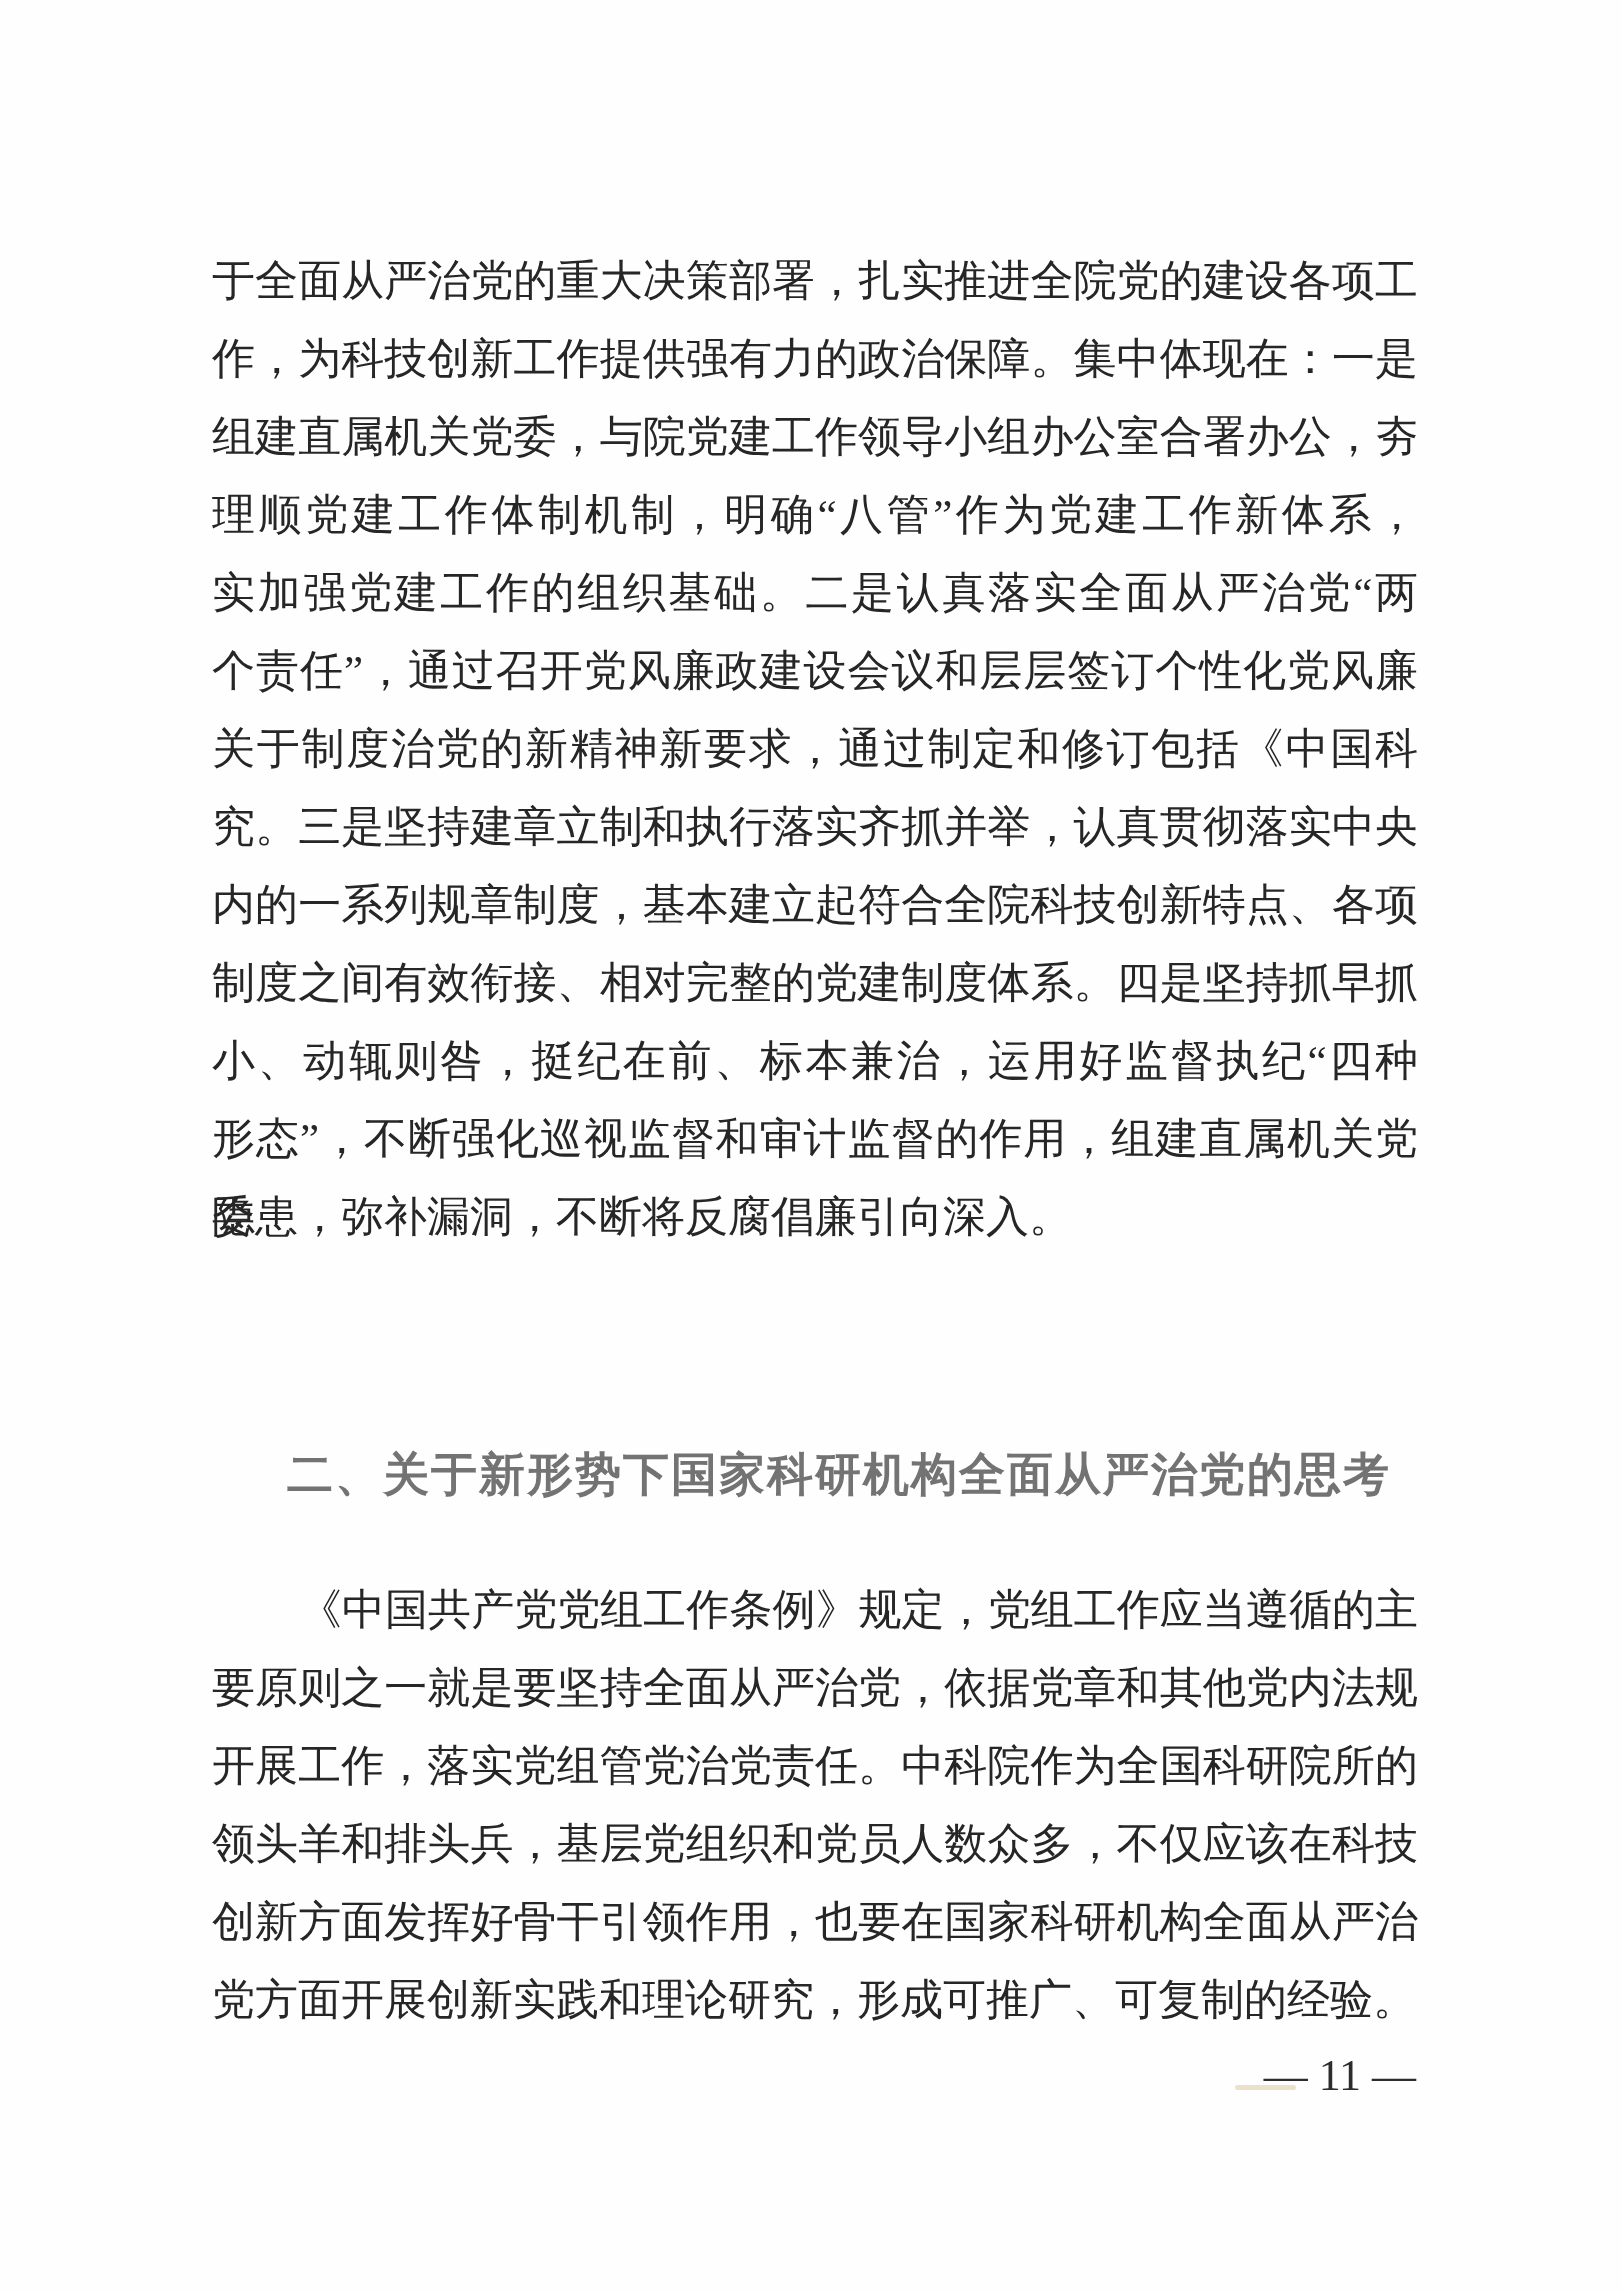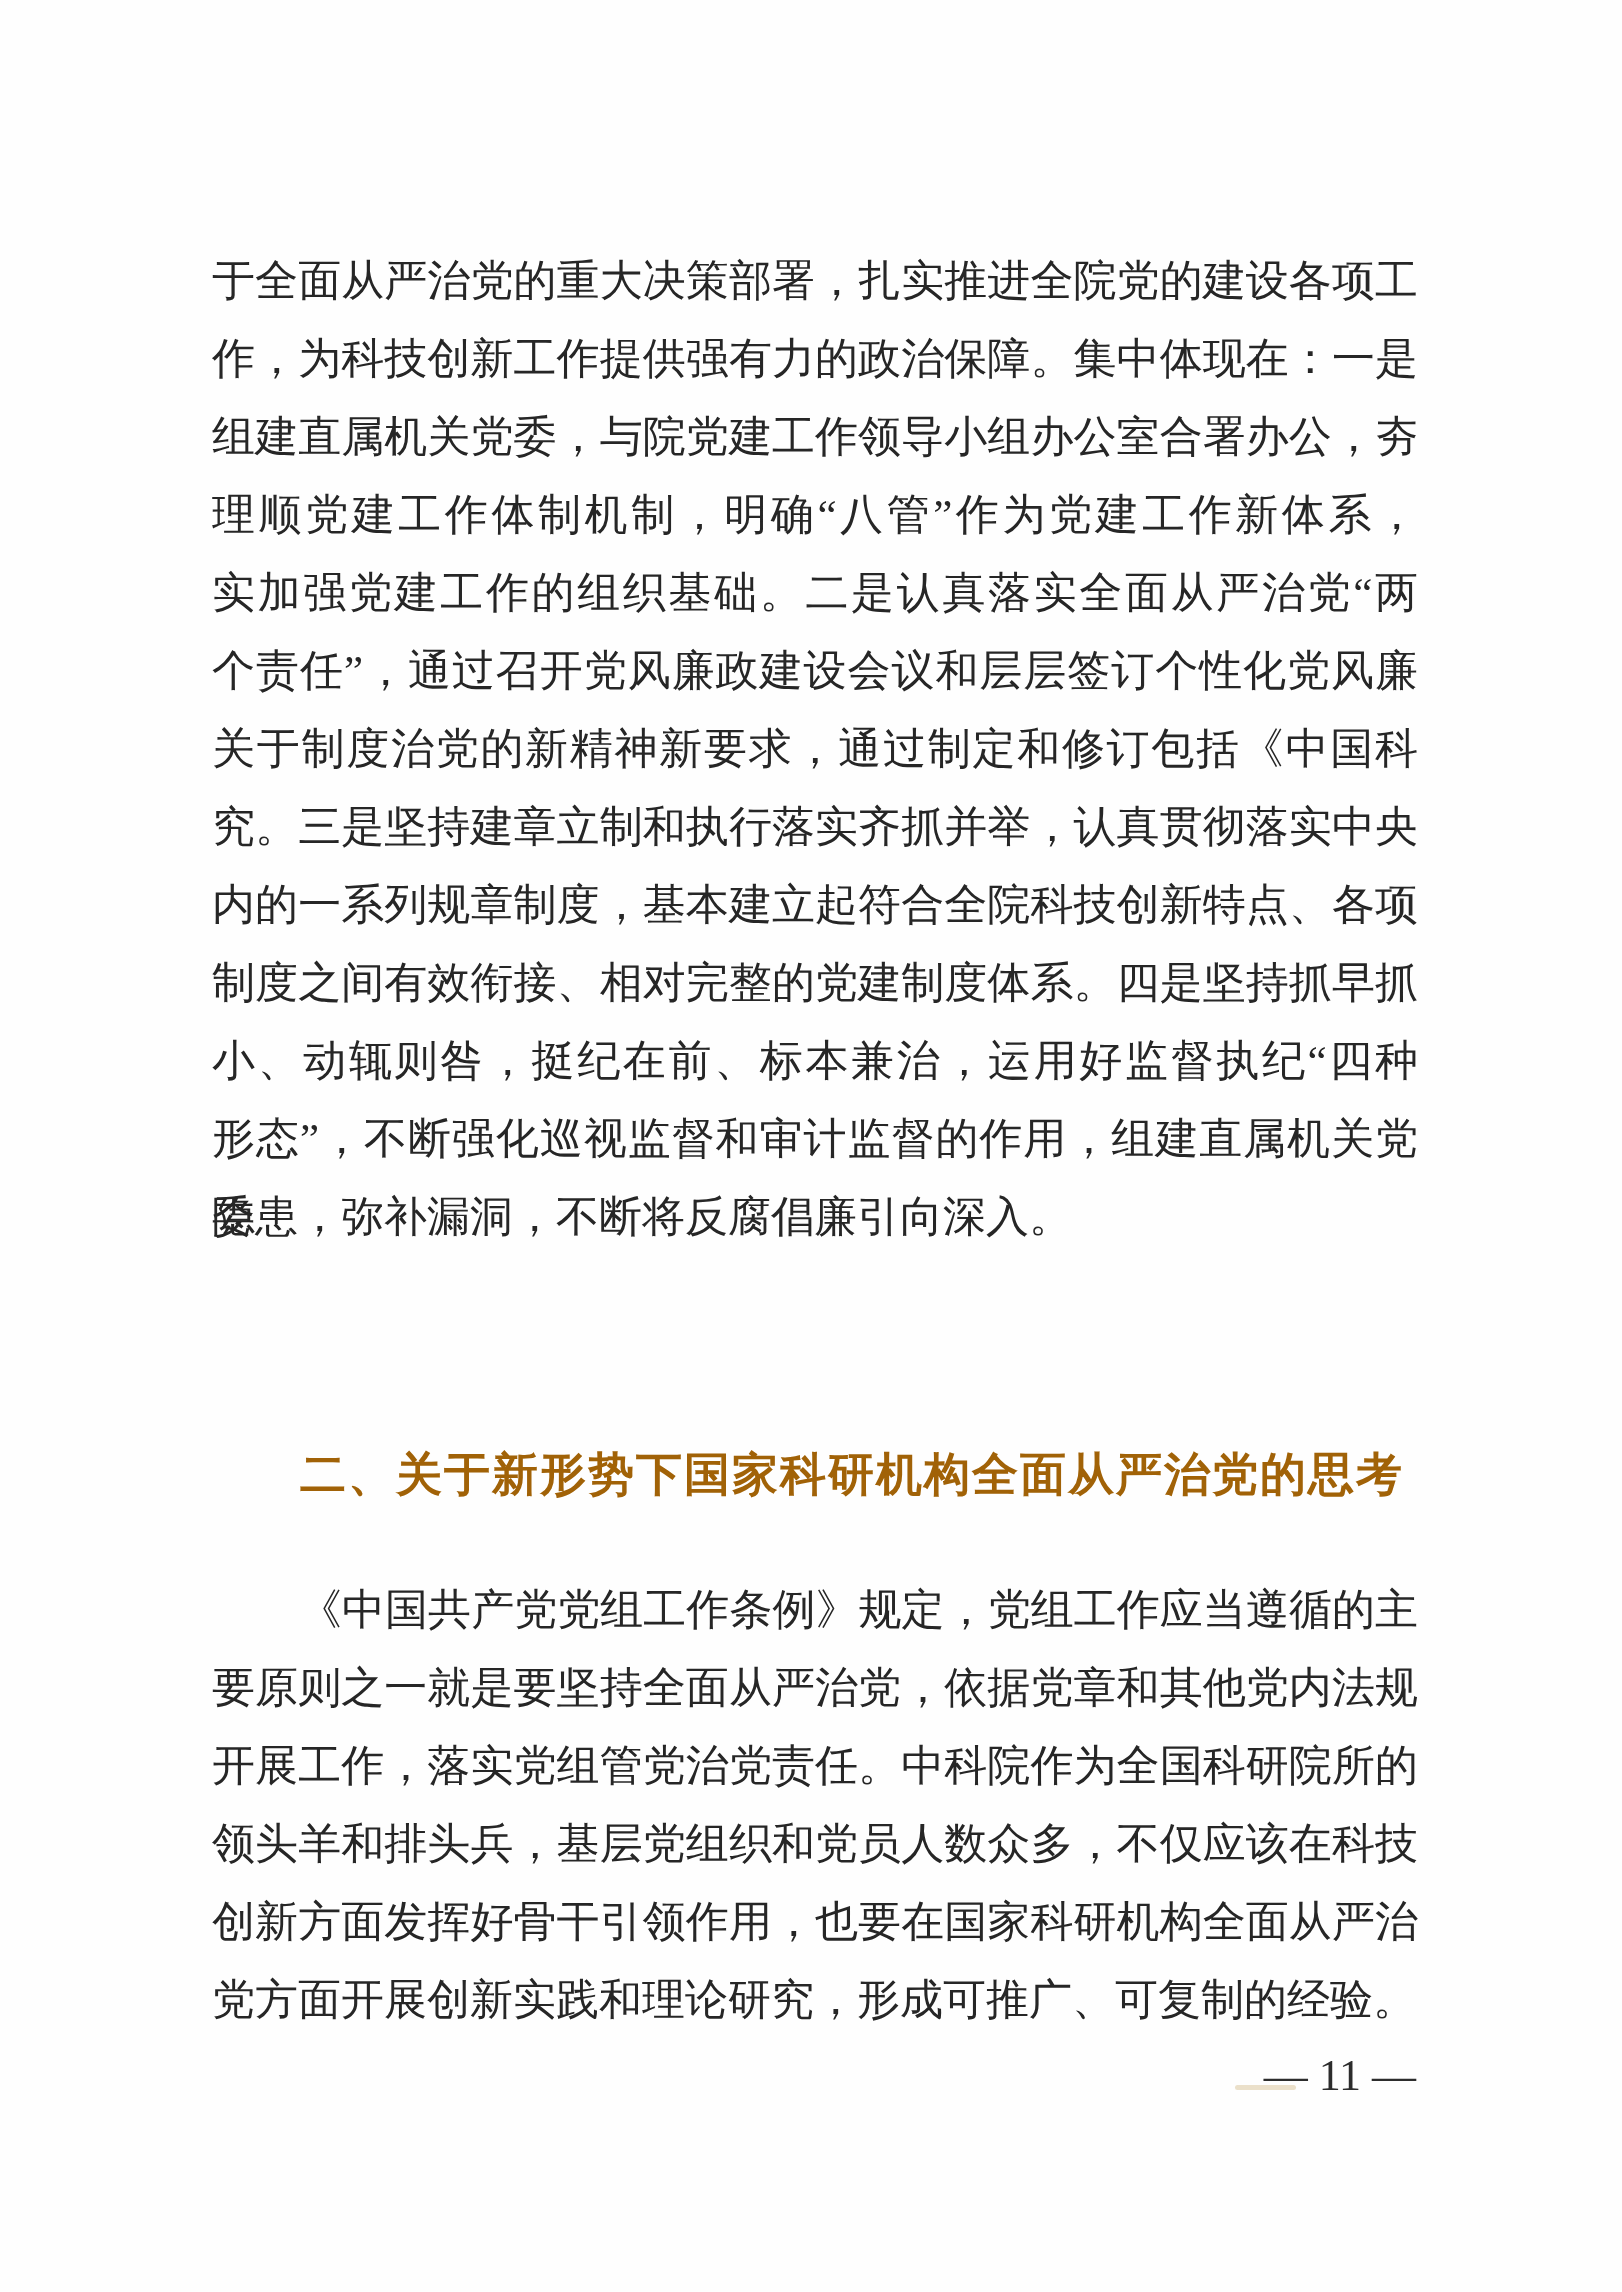--- a/index.html
+++ b/index.html
@@ -48,24 +48,23 @@
   #para2 { top: 1571px; }
   .heading {
     position: absolute;
     left: 198px;
     top: 1445px;
     width: 1206px;
     font-family: Liberation Sans, sans-serif;
     font-weight: 700;
     font-size: 46px;
     line-height: 59px;
-    color: #a16207;
+    color: #737373;
     text-indent: 89px;
     letter-spacing: 2px;
-    text-align: right;
   }
   .page-number {
     position: absolute;
     left: 1198px;
     top: 2051px;
     width: 218px;
     font-size: 44px;
     line-height: 50px;
     color: #2c2c2c;
     text-align: right;

